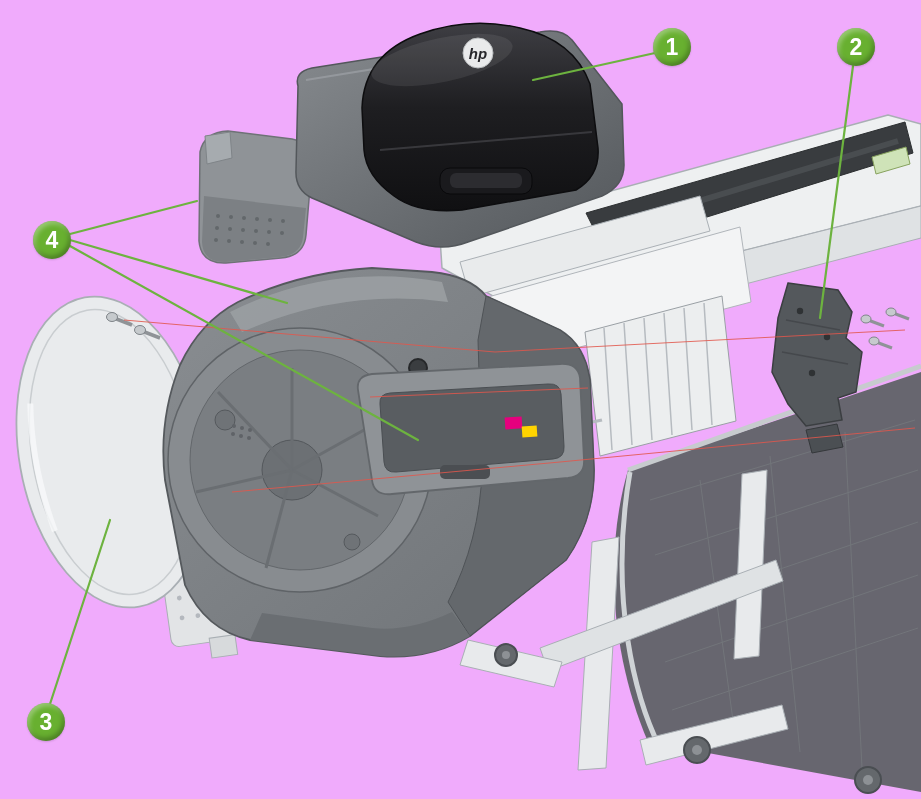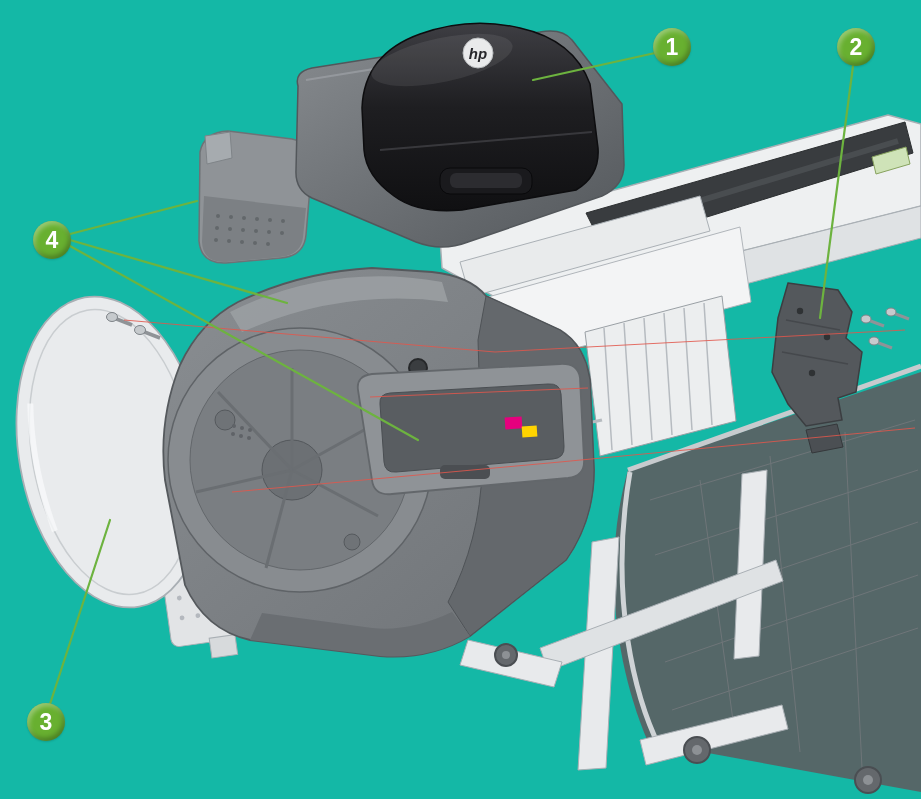--- a/index.html
+++ b/index.html
@@ -1,16 +1,16 @@
 <!DOCTYPE html>
 <html><head>
 <meta charset="utf-8">
 <style>
   html,body{margin:0;padding:0;background:#fff;font-family:"Liberation Sans",sans-serif;}
-  .stage{position:relative;width:921px;height:799px;background:#14b8a6;overflow:hidden;}
+  .stage{position:relative;width:921px;height:799px;background:#f0abfc;overflow:hidden;}
   .stage svg{position:absolute;left:0;top:0;}
   .callout{
     position:absolute;width:38px;height:38px;border-radius:50%;
     display:flex;align-items:center;justify-content:center;
     color:#fff;font-weight:bold;font-size:23px;line-height:1;
     box-shadow:inset -2px -3px 5px rgba(0,0,0,.28), inset 2px 3px 5px rgba(255,255,255,.35), 0 1px 2px rgba(0,0,0,.15);
     user-select:none;
   }
 </style>
 </head>

